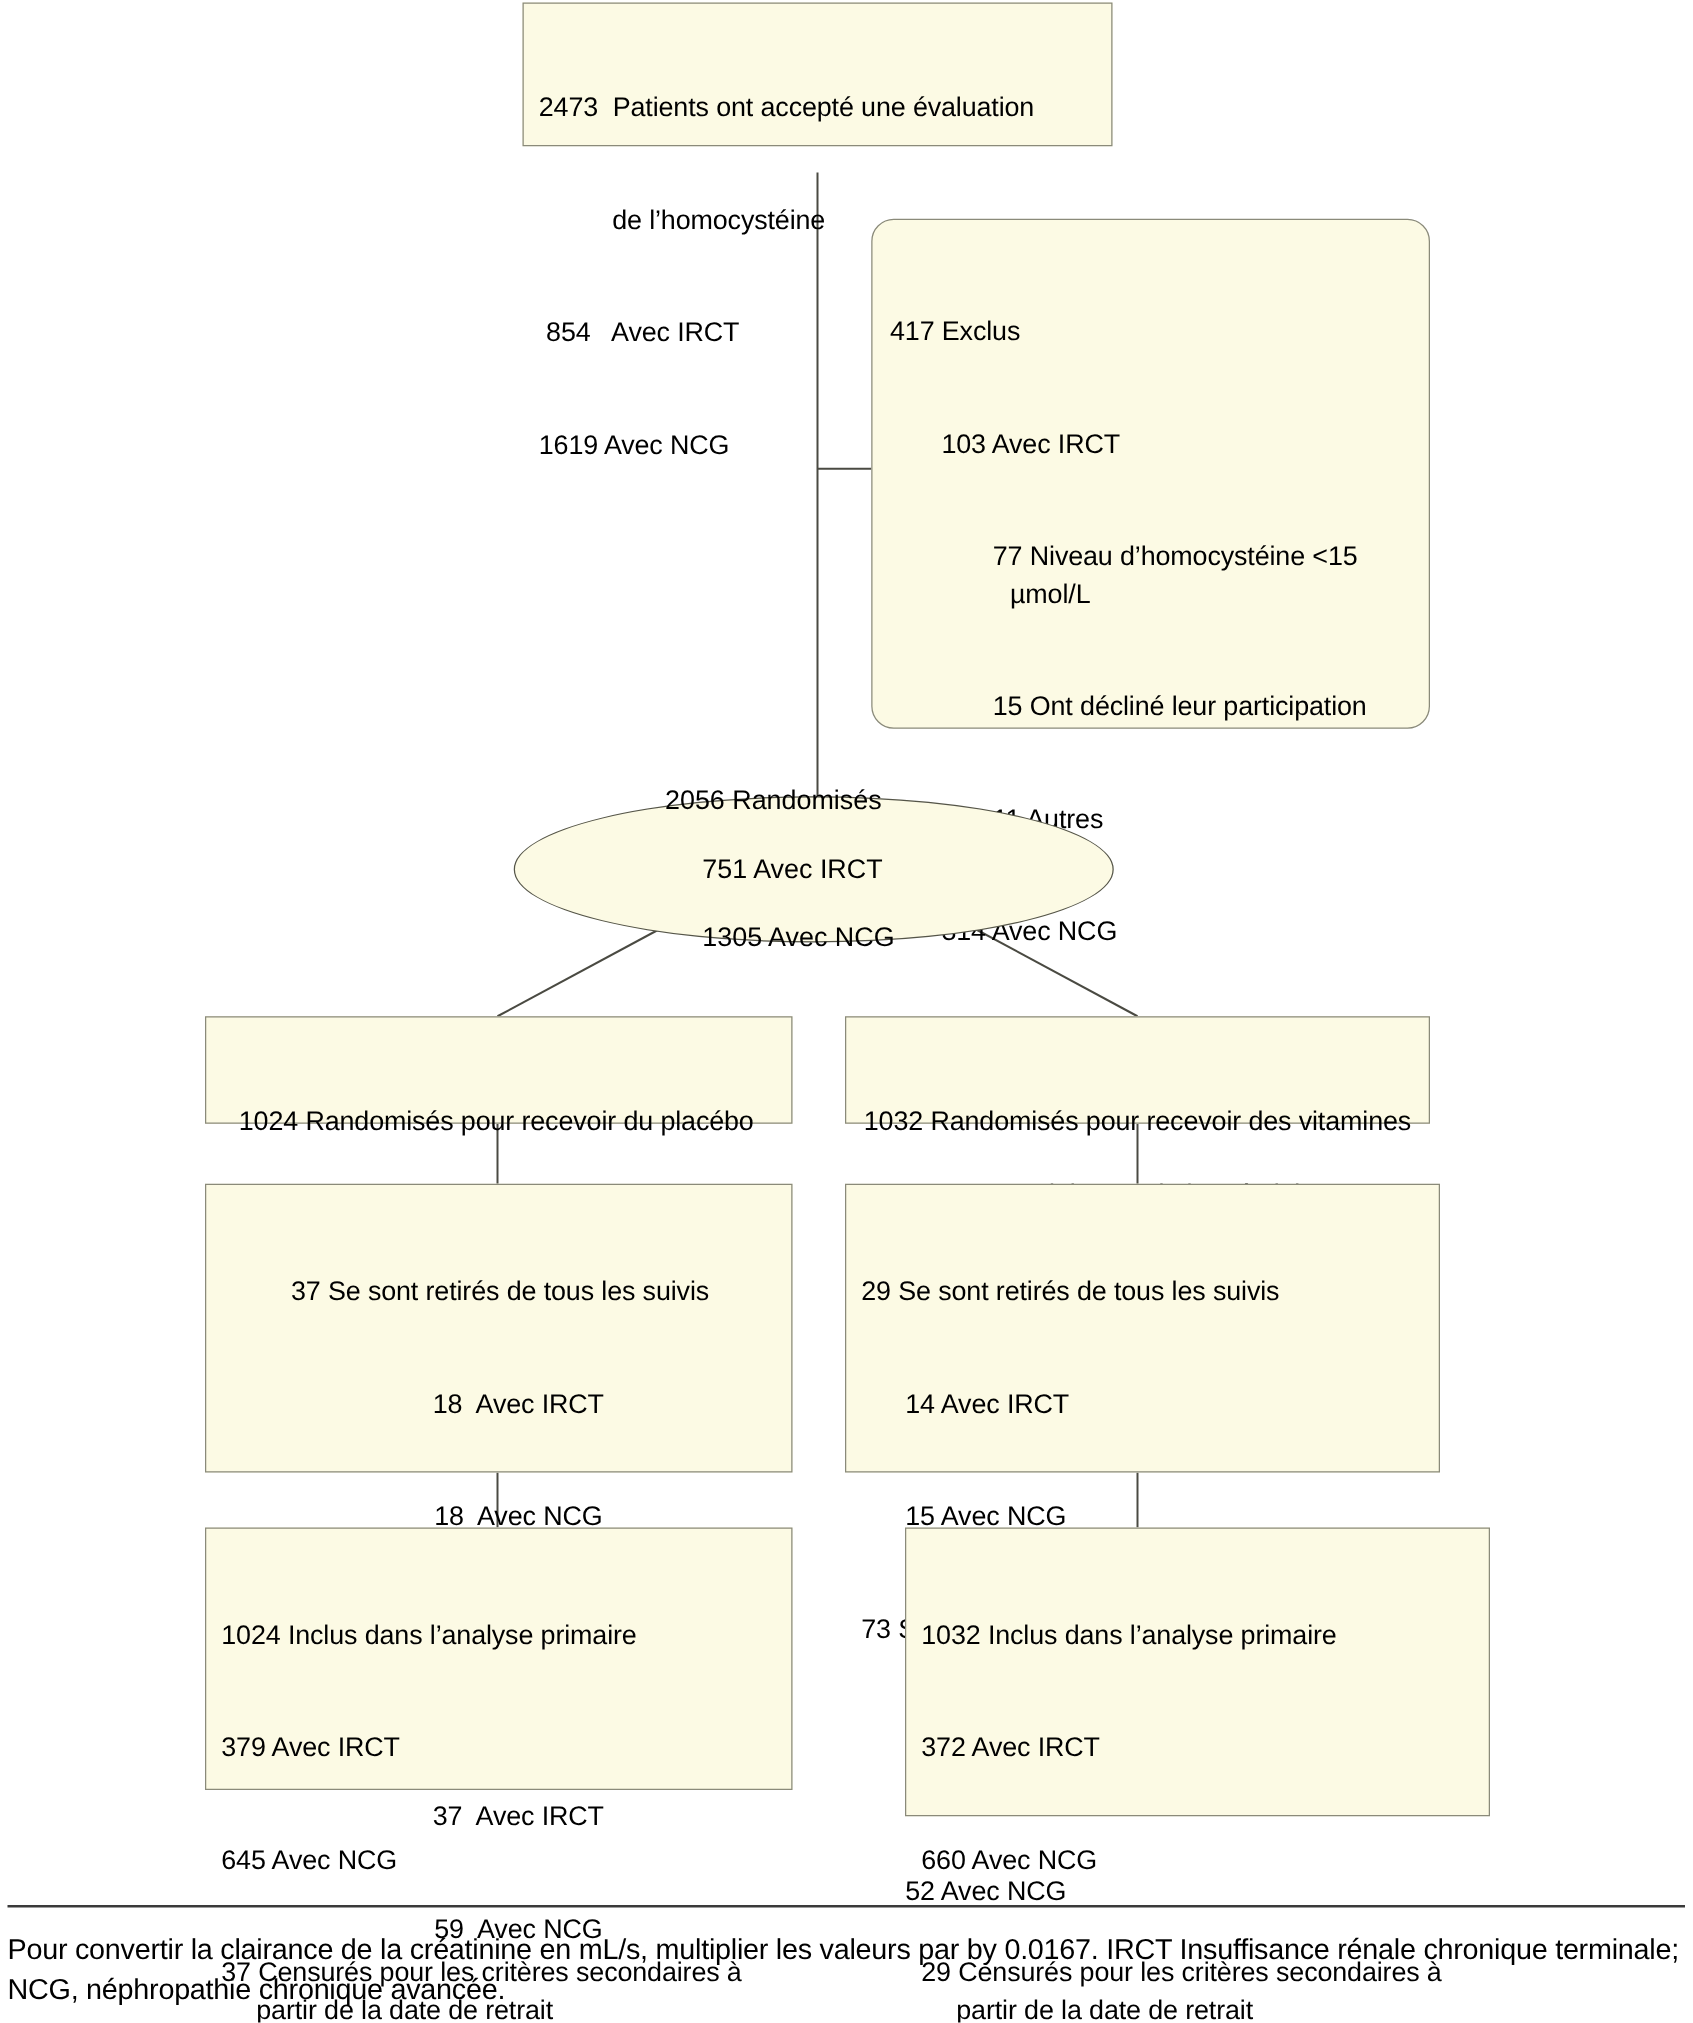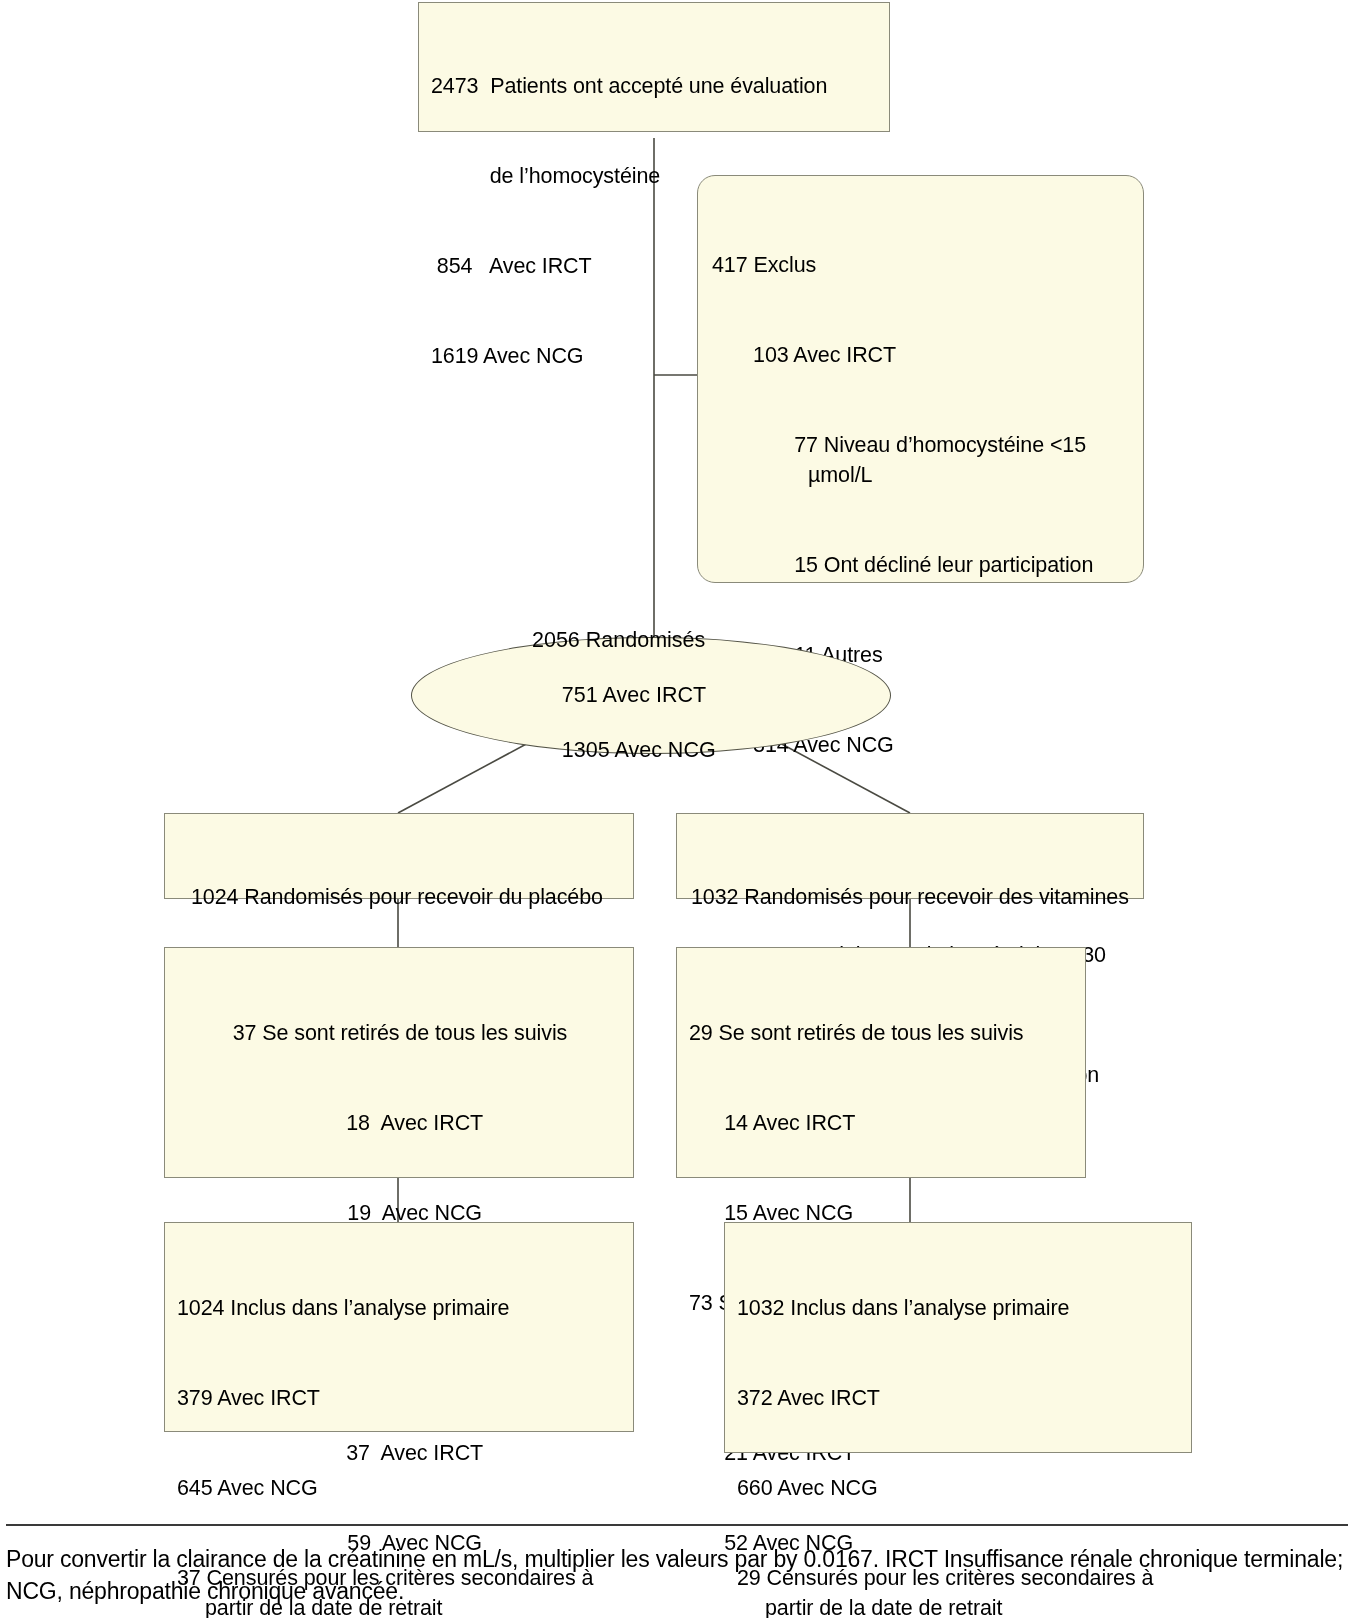--- a/index.html
+++ b/index.html
@@ -84,21 +84,21 @@
     <line x1="530" y1="742" x2="398" y2="813" stroke="#4a4a42" stroke-width="1.6"></line>
     <line x1="778" y1="742" x2="910" y2="813" stroke="#4a4a42" stroke-width="1.6"></line>
 
     <line x1="398" y1="899" x2="398" y2="947" stroke="#4a4a42" stroke-width="1.6"></line>
     <line x1="910" y1="899" x2="910" y2="947" stroke="#4a4a42" stroke-width="1.6"></line>
 
     <line x1="398" y1="1178" x2="398" y2="1222" stroke="#4a4a42" stroke-width="1.6"></line>
     <line x1="910" y1="1178" x2="910" y2="1222" stroke="#4a4a42" stroke-width="1.6"></line>
   </svg>
 
-  <div class="node" style="left:418px; top:2px; width:472px; height:130px; padding-top:8px;">
+  <div class="node" style="left:418px; top:2px; width:472px; height:115px; padding-top:8px;">
     <span class="ln">2473  Patients ont accepté une évaluation</span>
     <span class="ln">          de l’homocystéine</span>
     <span class="ln"> 854   Avec IRCT</span>
     <span class="ln">1619 Avec NCG</span>
   </div>
 
   <div class="node" style="left:697px; top:175px; width:447px; height:408px; padding-top:14px; padding-left:14px;border-radius:18px;">
     <span class="ln">417 Exclus</span>
     <span class="ln">       103 Avec IRCT</span>
     <span class="ln wrap" style="padding-left:96px; text-indent:-96px;">              77 Niveau d’homocystéine &lt;15 µmol/L</span>
@@ -125,27 +125,27 @@
 
   <div class="node" style="left:676px; top:813px; width:468px; height:86px; padding-top:8px; padding-left:14px;">
     <span class="ln">1032 Randomisés pour recevoir des vitamines</span>
     <span class="ln">      372 Avec IRCT</span>
     <span class="ln">      660 Avec NCG</span>
   </div>
 
   <div class="node" style="left:164px; top:947px; width:470px; height:231px; padding-top:10px; padding-left:12px;text-align:center;">
     <span class="ln">37 Se sont retirés de tous les suivis</span>
     <span class="ln">     18  Avec IRCT</span>
-    <span class="ln">     19  Avec NCG</span>
+    <span class="ln">     18  Avec NCG</span>
     <span class="ln wrap" style="padding-left:36px; text-indent:-36px;">96 Se sont retirés des suivis téléphoniques (ont autorisé la consultation du dossier médical)</span>
     <span class="ln">     37  Avec IRCT</span>
     <span class="ln">     59  Avec NCG</span>
   </div>
 
-  <div class="node" style="left:676px; top:947px; width:410px; height:231px; padding-top:10px; padding-left:12px;">
+  <div class="node" style="left:676px; top:947px; width:476px; height:231px; padding-top:10px; padding-left:12px;">
     <span class="ln">29 Se sont retirés de tous les suivis</span>
     <span class="ln">      14 Avec IRCT</span>
     <span class="ln">      15 Avec NCG</span>
     <span class="ln wrap" style="padding-left:36px; text-indent:-36px;">73 Se sont retirés des suivis téléphoniques (ont autorisé la consultation du dossier médical)</span>
     <span class="ln">      21 Avec IRCT</span>
     <span class="ln">      52 Avec NCG</span>
   </div>
 
   <div class="node" style="left:164px; top:1222px; width:470px; height:210px; padding-top:10px; padding-left:12px;">
     <span class="ln">1024 Inclus dans l’analyse primaire</span>

